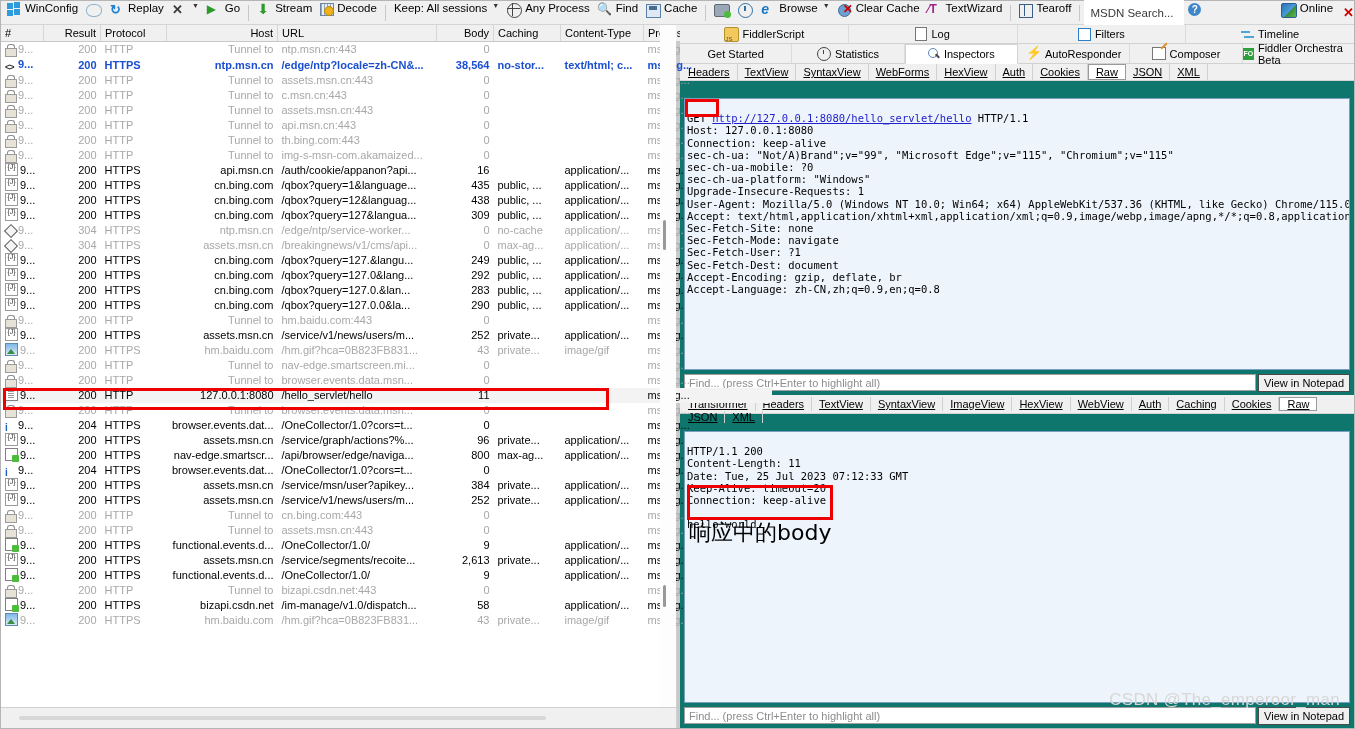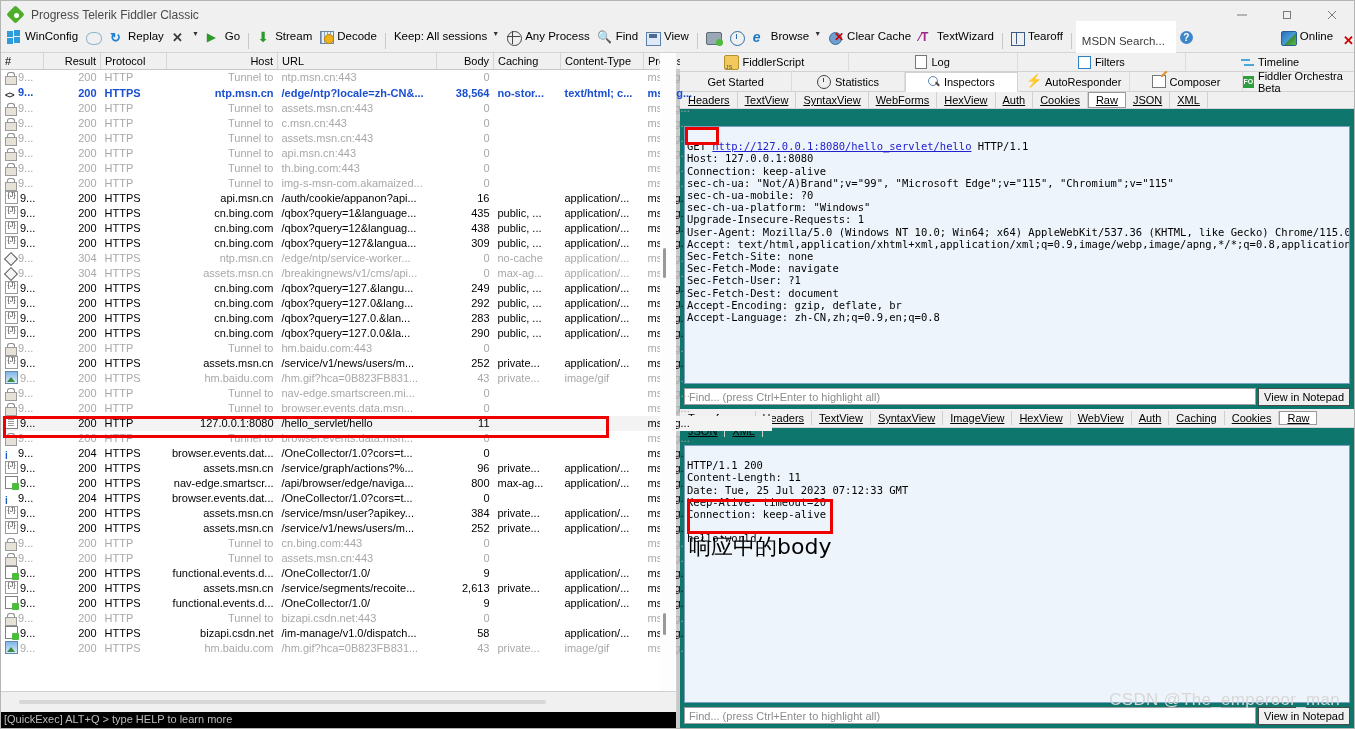--- a/index.html
+++ b/index.html
@@ -564,45 +564,20 @@
     letter-spacing: .3px;
     z-index: 50;
     pointer-events: none;
   }
 </style>
 </head>
 <body>
 
 <div id="app">
 
-  <div class="titlebar">
-    <div class="title-icon">
-      <div class="diamond"></div>
-        <div class="dot"></div>
-    </div>
-    <div class="title-text">Progress Telerik Fiddler Classic</div>
-    <div class="winbtns">
-      <div class="winbtn">
-        <svg width="12" height="12" viewBox="0 0 12 12">
-            <line x1="1" y1="6" x2="11" y2="6" stroke="#7a7a7a" stroke-width="1"></line>
-          </svg>
-      </div>
-      <div class="winbtn">
-        <svg width="12" height="12" viewBox="0 0 12 12">
-            <rect x="2.5" y="2.5" width="7" height="7" fill="none" stroke="#7a7a7a" stroke-width="1"></rect>
-          </svg>
-      </div>
-      <div class="winbtn">
-        <svg width="12" height="12" viewBox="0 0 12 12">
-            <line x1="2" y1="2" x2="10" y2="10" stroke="#7a7a7a" stroke-width="1"></line>
-            <line x1="10" y1="2" x2="2" y2="10" stroke="#7a7a7a" stroke-width="1"></line>
-          </svg>
-      </div>
-    </div>
-  </div>
 
 
   <div class="toolbar">
     <div class="tb">
       <span class="ico ico-win">
           <i></i>
           <i></i>
           <i></i>
           <i></i>
         </span>
@@ -640,21 +615,21 @@
     <div class="tb">
       <span class="ico ico-globe"></span>
       <span>Any Process</span>
     </div>
     <div class="tb">
       <span class="ico ico-find">🔍</span>
       <span>Find</span>
     </div>
     <div class="tb">
       <span class="ico ico-save"></span>
-      <span>View</span>
+      <span>Cache</span>
     </div>
     <div class="tb-sep"></div>
     <div class="tb">
       <span class="ico ico-cam"></span>
     </div>
     <div class="tb">
       <span class="ico ico-clock"></span>
     </div>
     <div class="tb">
       <span class="ico ico-ie">e</span>
@@ -1183,21 +1158,20 @@
         <div class="vscroll">
           <div class="thumb" style="top:195px;height:30px;"></div>
           <div class="thumb" style="top:560px;height:22px;"></div>
         </div>
 
         <div class="redbox" style="left:2px; top:363px; width:606px; height:22px;"></div>
       </div>
       <div class="hscroll-zone">
         <div class="track"></div>
       </div>
-      <div class="quickexec">[QuickExec] ALT+Q &gt; type HELP to learn more</div>
     </div>
 
     <div class="splitter"></div>
 
     <div class="right-pane">
 
       <div class="tabrow top">
         <div class="maintab">
           <span class="ico ico-fs"></span>
           <span>FiddlerScript</span>

